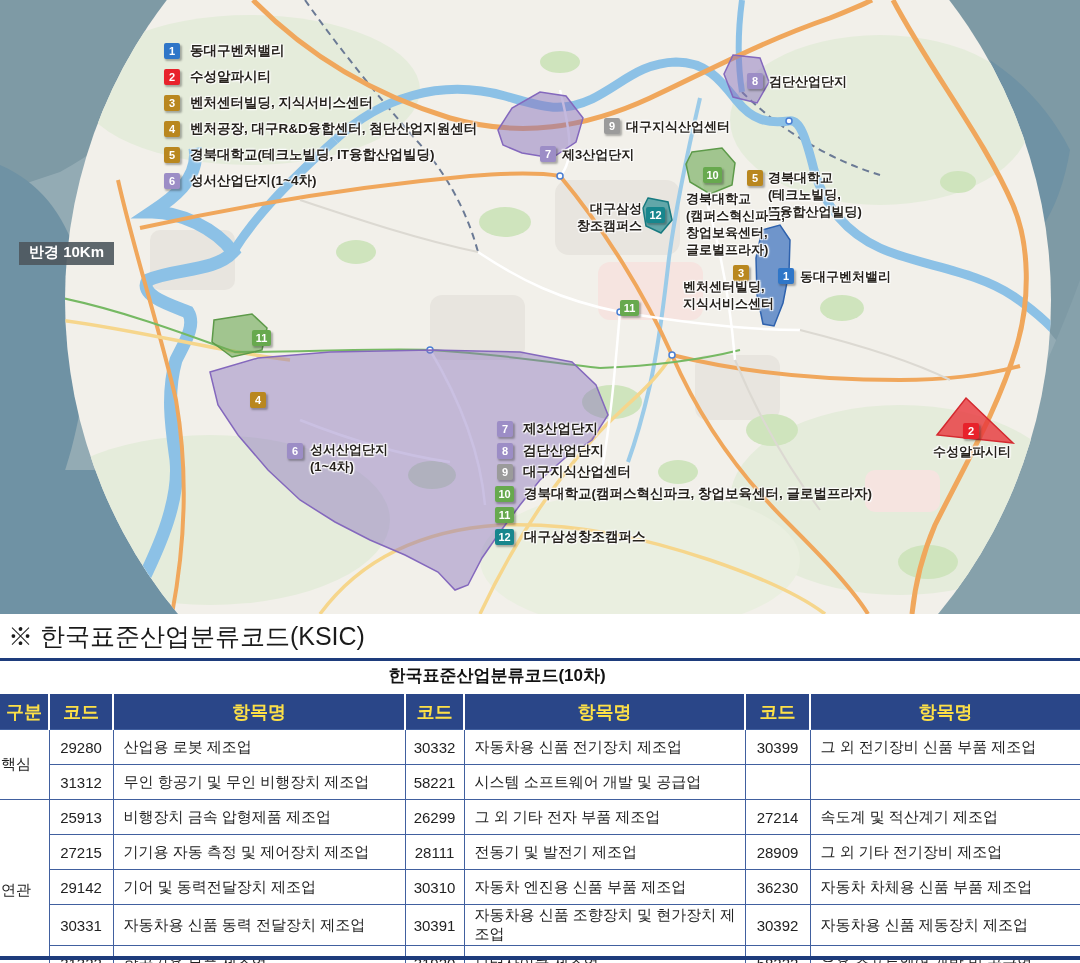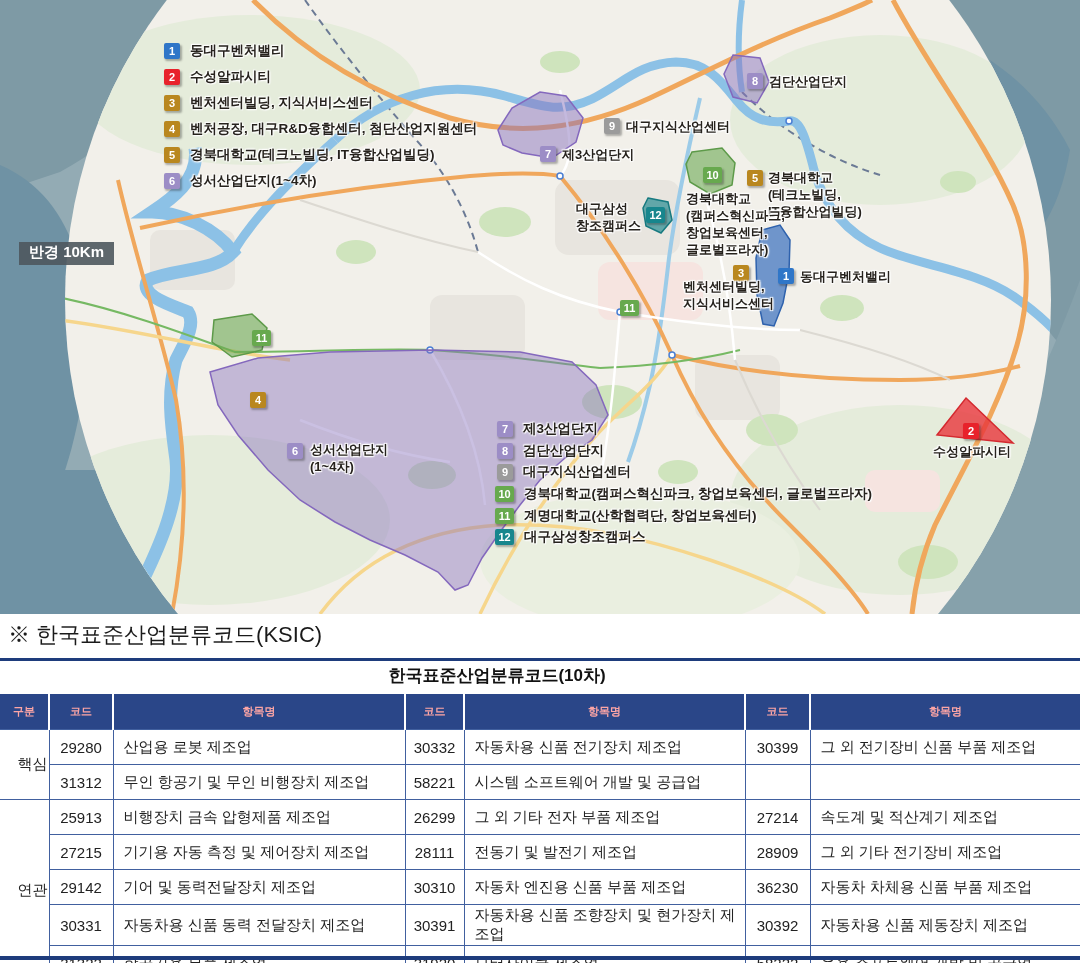--- a/index.html
+++ b/index.html
@@ -9,39 +9,39 @@
   .map{position:absolute;left:0;top:0;width:1080px;height:614px;}
   .map svg{position:absolute;left:0;top:0;}
   .badge{position:absolute;width:16px;height:16px;border-radius:2px;color:#fff;
          font-size:11px;font-weight:bold;line-height:16px;text-align:center;
          box-shadow:1.5px 2px 2px rgba(40,40,40,.35);}
   .badge.w2{width:19px;}
   .mlabel{position:absolute;font-size:13px;font-weight:bold;color:#26221d;line-height:17px;
           white-space:pre-line;
           text-shadow:0 0 3px #fff,0 0 3px #fff,1px 1px 1px #fff,-1px -1px 1px #fff,1px -1px 1px #fff,-1px 1px 1px #fff;}
   .mlabel.center{text-align:center;}
-  .mlabel.right{text-align:left;}
+  .mlabel.right{text-align:right;}
   .legend-row{position:absolute;display:flex;align-items:center;}
   .legend-row .badge{position:relative;flex:0 0 auto;}
   .legend-row .ltext{margin-left:10px;font-size:13.5px;font-weight:bold;color:#26221d;white-space:nowrap;
           text-shadow:0 0 3px #fff,0 0 3px #fff,1px 1px 1px #fff,-1px -1px 1px #fff;}
   .radius{position:absolute;left:19px;top:242px;background:rgba(78,88,94,.9);color:#fff;
           font-size:15px;font-weight:bold;padding:1px 10px 3px 10px;}
   
-  .heading{position:absolute;left:8px;top:620px;font-size:22px;color:#1a1a1a;letter-spacing:0;}
+  .heading{position:absolute;left:8px;top:620px;font-size:25px;color:#1a1a1a;letter-spacing:0;}
   .rule{position:absolute;left:0;width:1080px;}
   .rule.top{top:658px;height:3px;}
   .rule.bottom{top:956px;height:4px;}
   .tbl-title{position:absolute;left:0;top:664px;width:994px;text-align:center;
              font-size:17px;font-weight:bold;color:#111;}
   table.ksic{position:absolute;left:0;top:694px;width:1080px;border-collapse:collapse;table-layout:fixed;}
-  table.ksic th{height:33px;color:#fca5a5;font-size:11px;font-weight:bold;border:none;border-left:2px solid #fff;}
+  table.ksic th{height:33px;color:#fde047;font-size:18px;font-weight:bold;border:none;border-left:2px solid #fff;}
   table.ksic th:first-child{border-left:none;}
   table.ksic td{height:32px;border:1px solid #41609f;font-size:15px;color:#222;background:#fff;}
-  table.ksic td.grp{border-left:none;text-align:right;}
+  table.ksic td.grp{border-left:none;text-align:left;}
   table.ksic td.code{text-align:center;}
   table.ksic td.name{text-align:left;padding-left:10px;}
 </style>
 </head>
 <body>
 
 <div class="stage">
 
   <div class="map">
     <svg width="1080" height="614" viewBox="0 0 1080 614">
@@ -182,21 +182,20 @@
     <div class="legend-row" style="left:497px;top:463px">
         <span class="badge" style="background-color: rgb(155, 155, 155);">9</span>
         <span class="ltext">대구지식산업센터</span>
       </div>
     <div class="legend-row" style="left:495px;top:485px">
         <span class="badge w2" style="background-color: rgb(103, 169, 78);">10</span>
         <span class="ltext">경북대학교(캠퍼스혁신파크, 창업보육센터, 글로벌프라자)</span>
       </div>
     <div class="legend-row" style="left:495px;top:507px">
         <span class="badge w2" style="background-color: rgb(103, 169, 78);">11</span>
-        <span class="ltext">계명대학교(산학협력단, 창업보육센터)</span>
       </div>
     <div class="legend-row" style="left:495px;top:528px">
         <span class="badge w2" style="background-color: rgb(23, 134, 141);">12</span>
         <span class="ltext">대구삼성창조캠퍼스</span>
       </div>
 
     <div class="badge" style="left: 778px; top: 268px; background-color: rgb(47, 118, 200);">1</div>
     <div class="mlabel" style="left:800px;top:268px">동대구벤처밸리</div>
 
     <div class="badge" style="left: 963px; top: 423px; background-color: rgb(232, 34, 43);">2</div>

